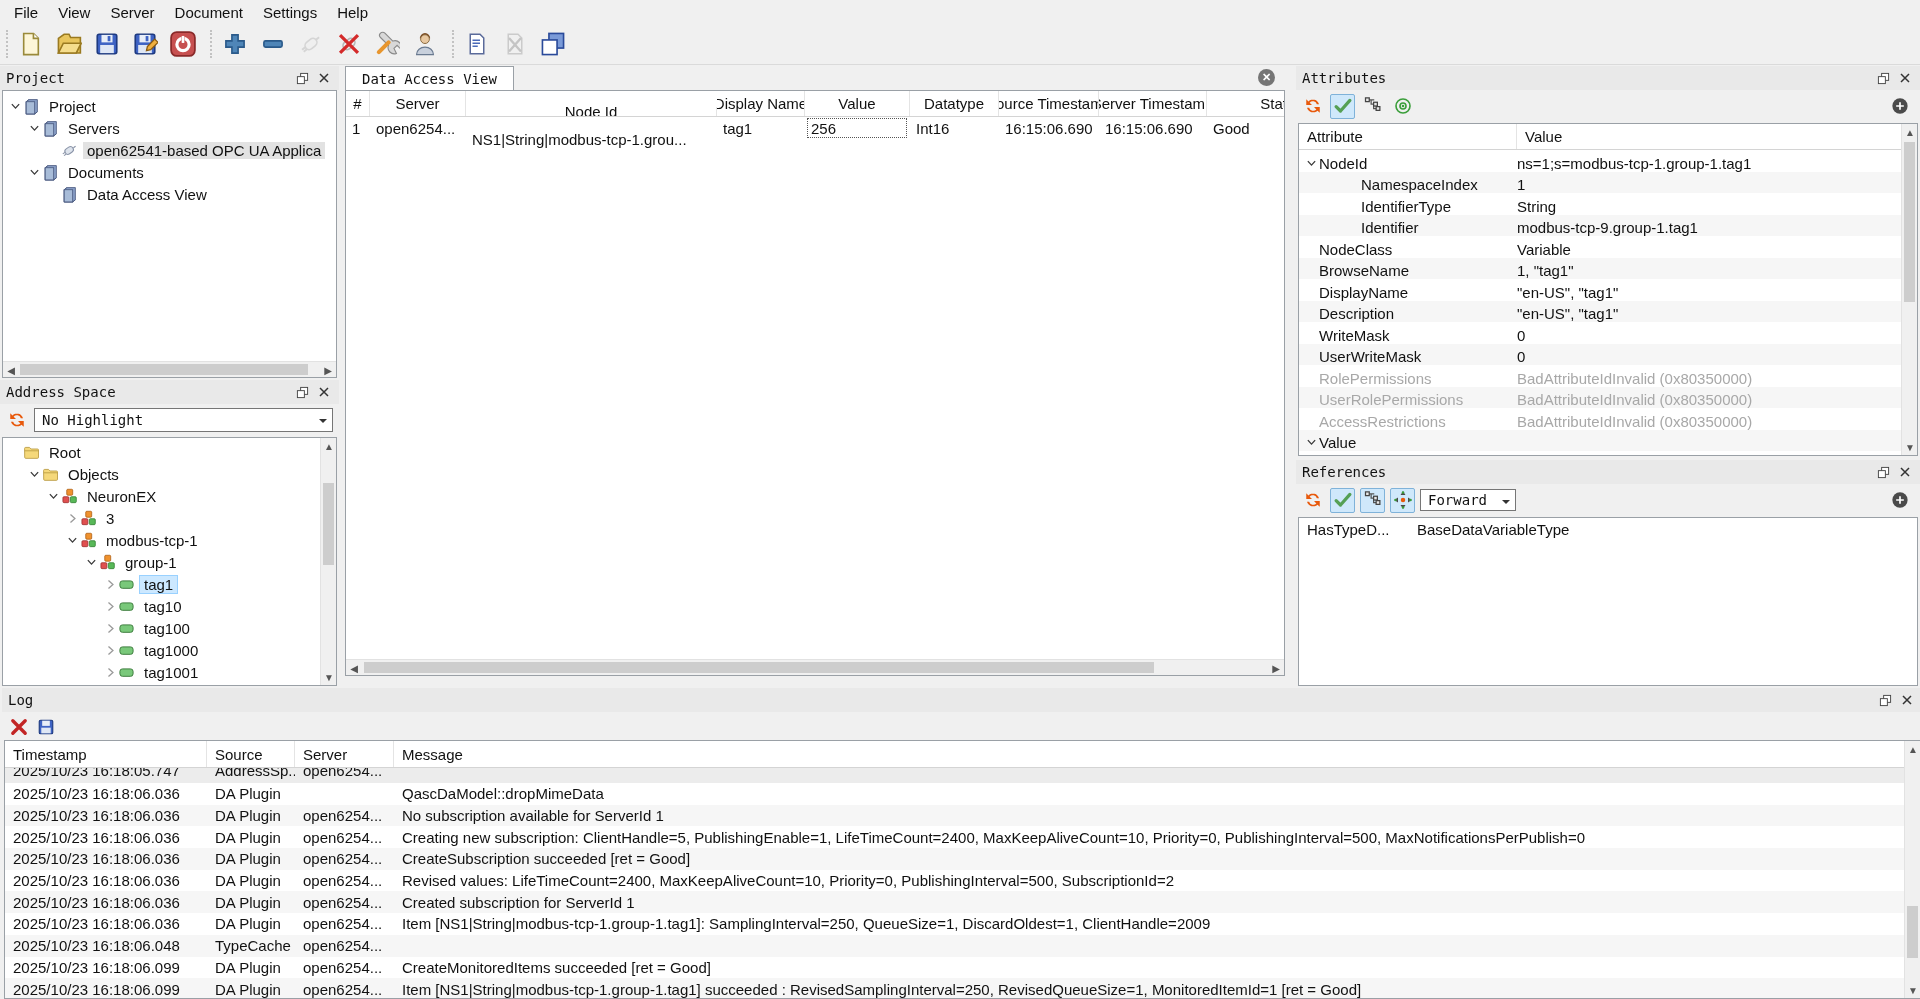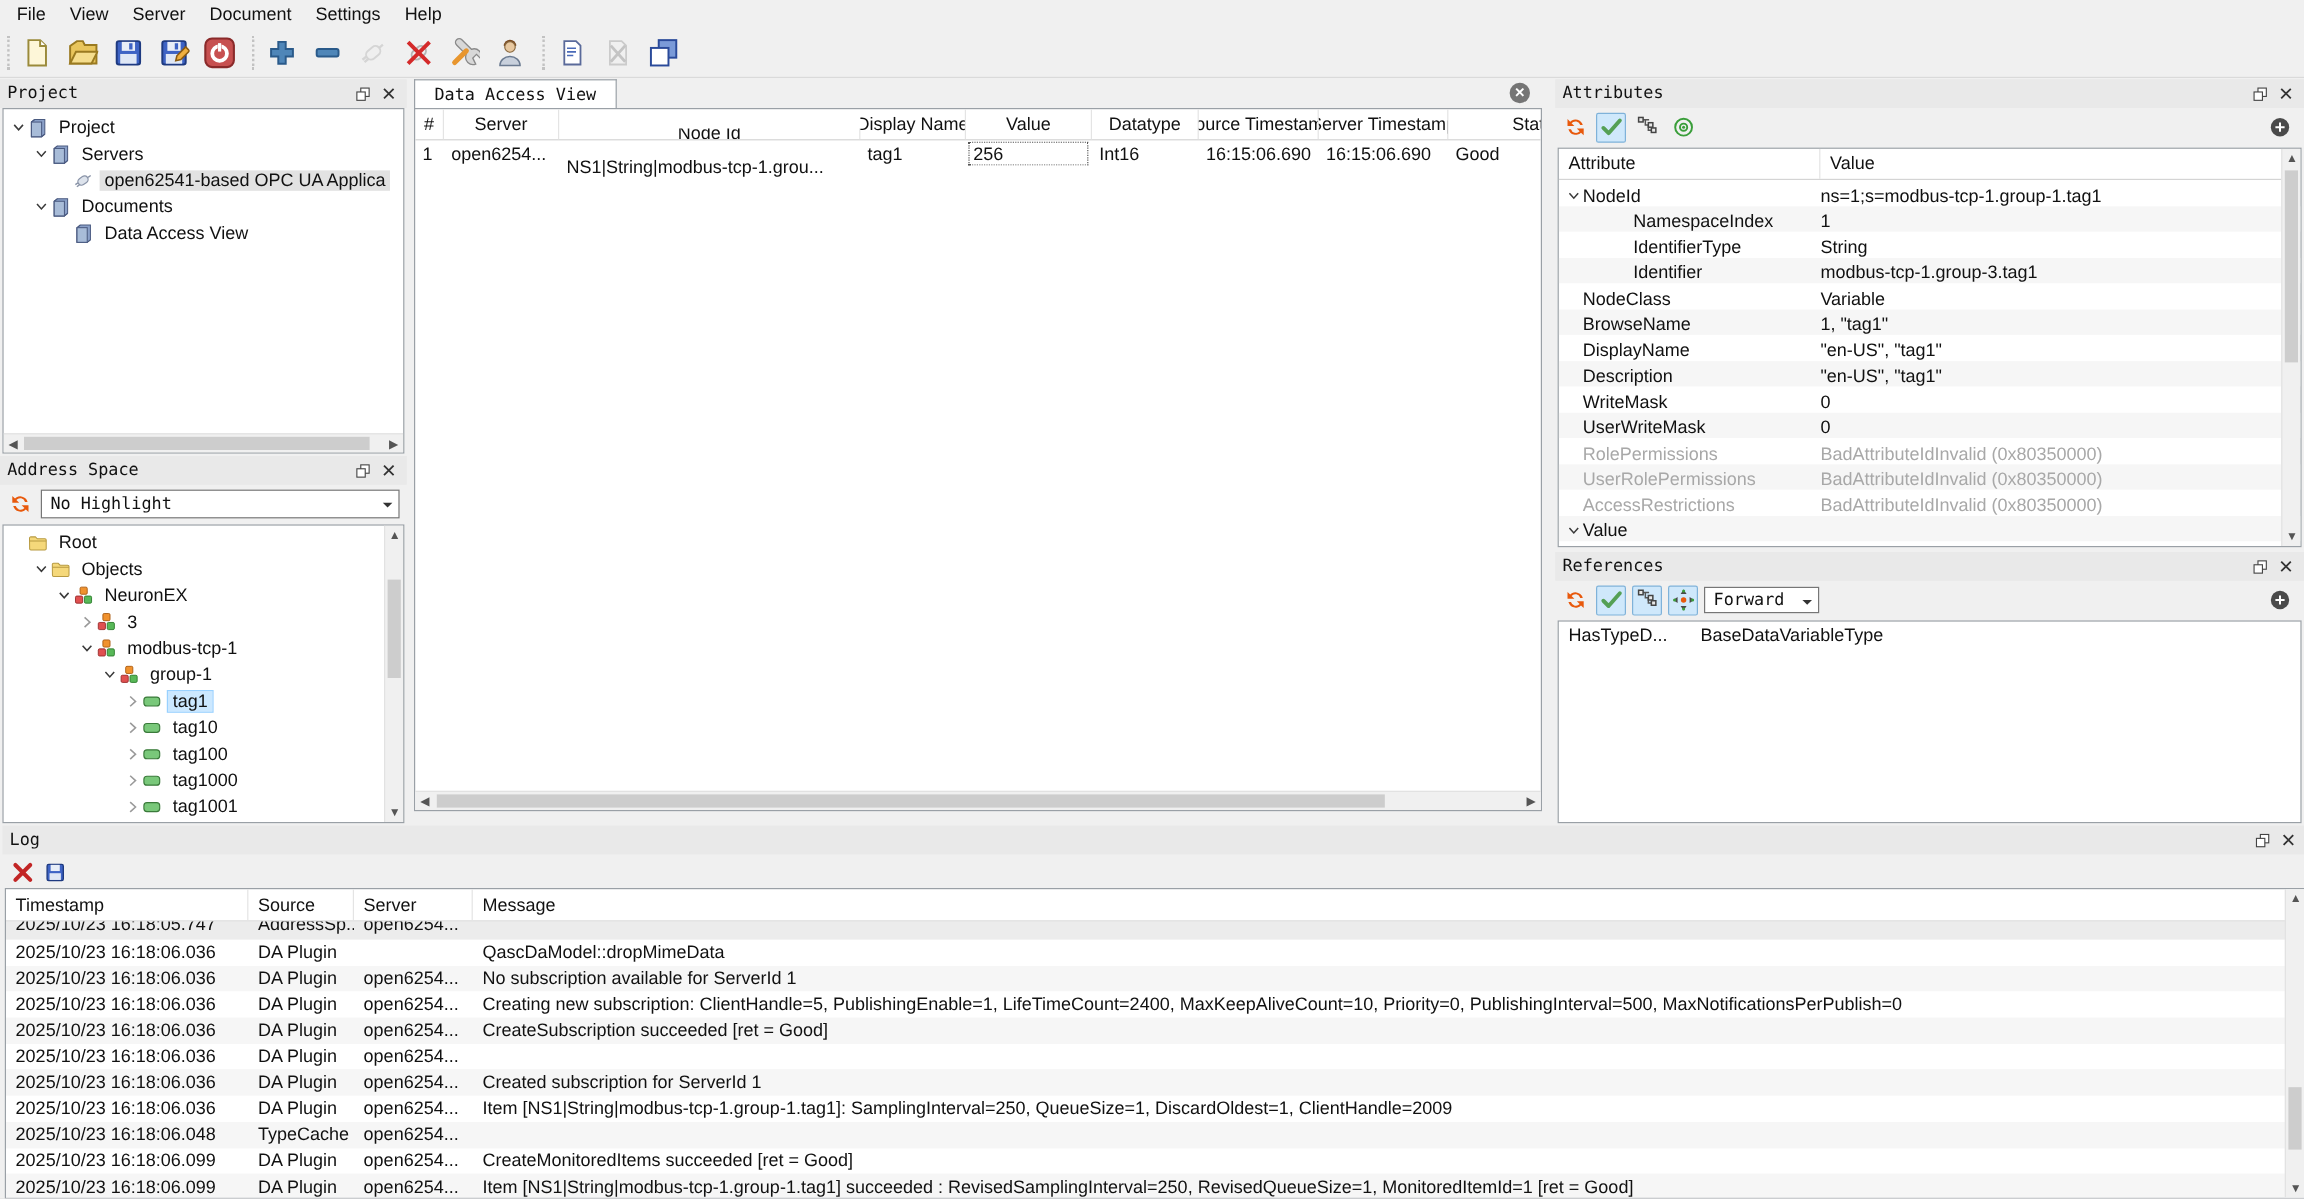--- a/index.html
+++ b/index.html
@@ -680,21 +680,21 @@
       <span class="exp" style="width:16px;display:inline-flex;justify-content:center;"></span>
       <span>IdentifierType</span>
             </div>
     <div class="attr-val">String</div>
           </div>
           <div class="attr-row alt">
     <div class="attr-name" style="width:218px; padding-left:46px;">
       <span class="exp" style="width:16px;display:inline-flex;justify-content:center;"></span>
       <span>Identifier</span>
             </div>
-    <div class="attr-val">modbus-tcp-1.group-3.tag1</div>
+    <div class="attr-val">modbus-tcp-9.group-1.tag1</div>
           </div>
           <div class="attr-row">
     <div class="attr-name" style="width:218px; padding-left:4px;">
       <span class="exp" style="width:16px;display:inline-flex;justify-content:center;"></span>
       <span>NodeClass</span>
             </div>
     <div class="attr-val">Variable</div>
           </div>
           <div class="attr-row alt">
     <div class="attr-name" style="width:218px; padding-left:4px;">
@@ -917,20 +917,21 @@
           <div class="log-row alt">
             <div class="c" style="width:202px;">2025/10/23 16:18:06.036</div>
             <div class="c" style="width:88px;">DA Plugin</div>
             <div class="c" style="width:99px;">open6254...</div>
             <div class="c" style="flex:1;">CreateSubscription succeeded [ret = Good]</div>
           </div>
           <div class="log-row">
             <div class="c" style="width:202px;">2025/10/23 16:18:06.036</div>
             <div class="c" style="width:88px;">DA Plugin</div>
             <div class="c" style="width:99px;">open6254...</div>
+            <div class="c" style="flex:1;">Revised values: LifeTimeCount=2400, MaxKeepAliveCount=10, Priority=0, PublishingInterval=500, SubscriptionId=2</div>
           </div>
           <div class="log-row alt">
             <div class="c" style="width:202px;">2025/10/23 16:18:06.036</div>
             <div class="c" style="width:88px;">DA Plugin</div>
             <div class="c" style="width:99px;">open6254...</div>
             <div class="c" style="flex:1;">Created subscription for ServerId 1</div>
           </div>
           <div class="log-row">
             <div class="c" style="width:202px;">2025/10/23 16:18:06.036</div>
             <div class="c" style="width:88px;">DA Plugin</div>

